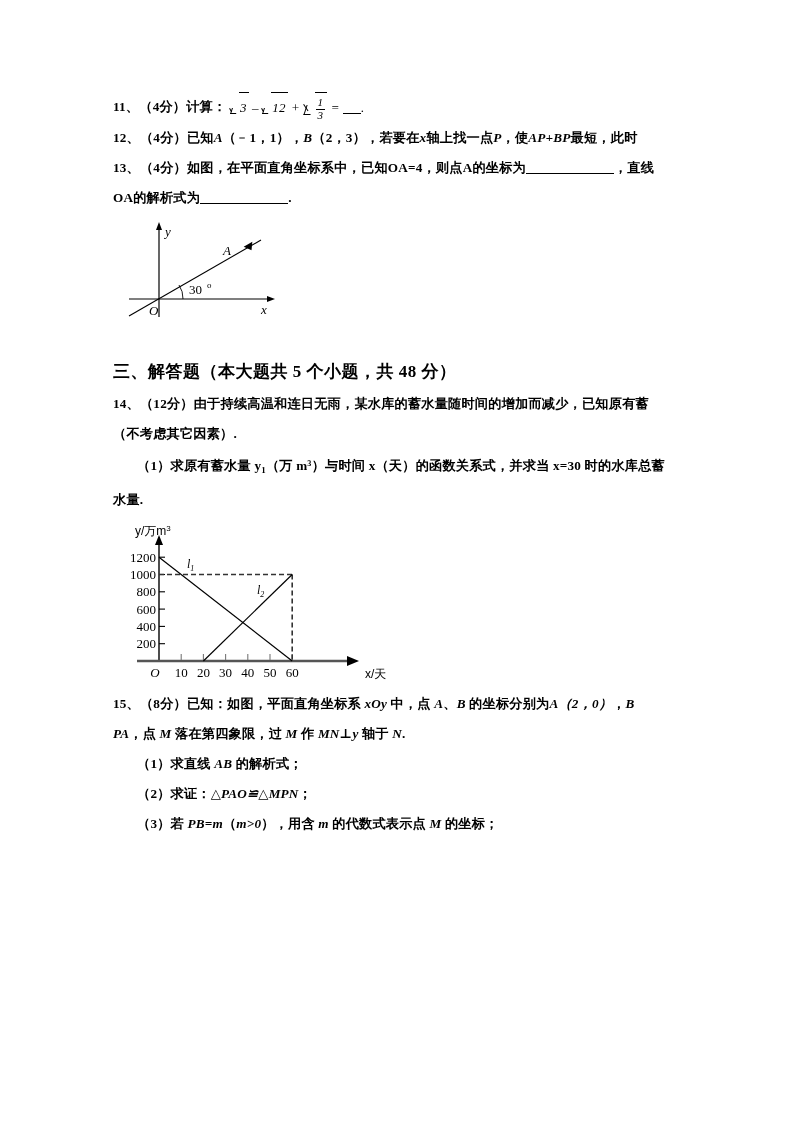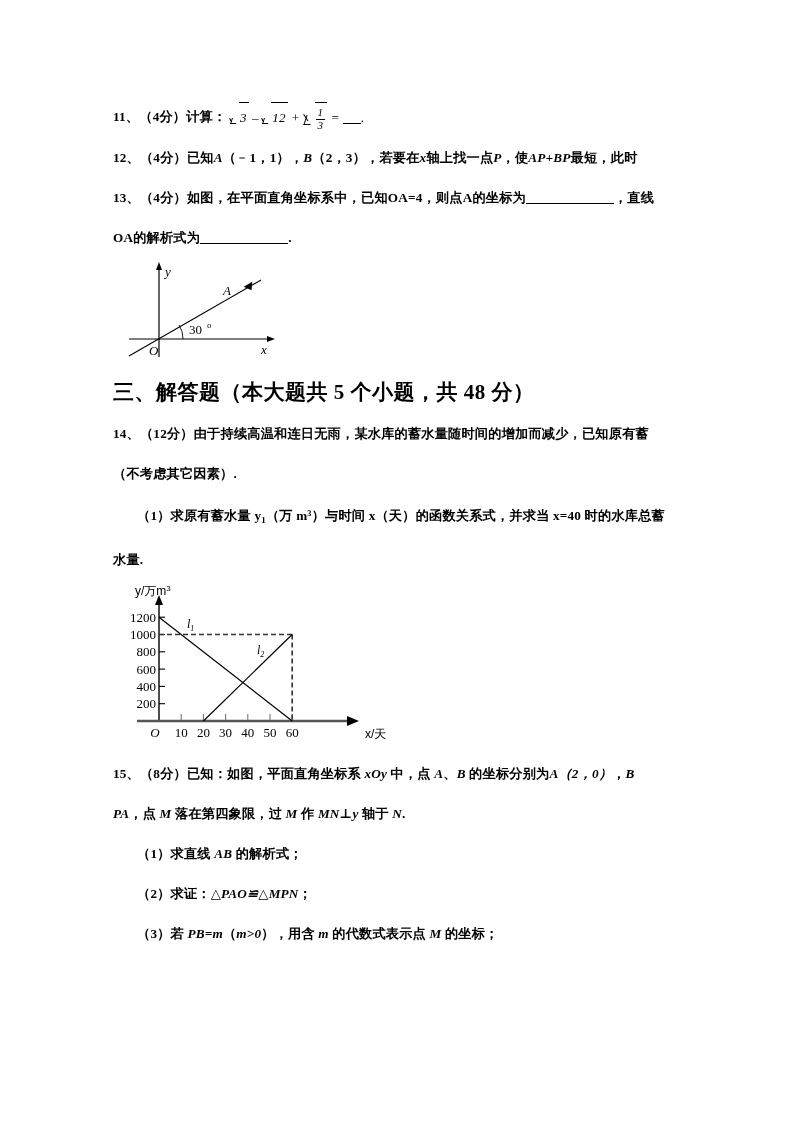--- a/index.html
+++ b/index.html
@@ -29,21 +29,20 @@
     width: 570px;
   }
 
   
   .q-line {
     font-size: 13.2px;
     line-height: 30px;
     letter-spacing: 0.2px;
     font-weight: bold;
     white-space: nowrap;
-    margin-top: 10px;
   }
   .q-para {
     font-size: 13.2px;
     line-height: 30px;
     letter-spacing: 0.2px;
     font-weight: bold;
   }
   .q-num {
     font-weight: bold;
     font-family: "Liberation Serif", serif;
@@ -54,24 +53,25 @@
   .blank-s { display:inline-block; border-bottom:1px solid #000; width:42px; vertical-align:-2px; }
   .blank-m { display:inline-block; border-bottom:1px solid #000; width:88px; vertical-align:-2px; }
   .blank-xs { display:inline-block; border-bottom:1px solid #000; width:18px; vertical-align:-2px; }
 
   .ital { font-style: italic; font-weight: bold; }
   sub { font-size: 0.68em; vertical-align: -0.28em; }
   sup { font-size: 0.62em; vertical-align: 0.5em; }
 
   
   .section-heading {
-    font-size: 21px;
+    font-size: 17px;
     font-weight: bold;
     line-height: 34px;
     letter-spacing: 0.5px;
+    margin-top: 20px;
   }
 
   
   .formula {
     display: inline-block;
     vertical-align: middle;
     font-family: "Liberation Serif", serif;
     font-style: italic;
     font-size: 13px;
     font-weight: normal;
@@ -178,21 +178,21 @@
     </div>
 
     <div class="section-heading">三、解答题（本大题共 5 个小题，共 48 分）</div>
 
     <div class="q-para">
       <div class="q-line">
         <span class="q-num">14、</span><span>（12分）</span><span>由于持续高温和连日无雨，某水库的蓄水量随时间的增加而减少，已知原有蓄</span>
       </div>
       <div class="q-line">（不考虑其它因素）.</div>
       <div class="q-line indent">
-        <span>（1）求原有蓄水量 y</span><sub>1</sub><span>（万 m</span><sup>3</sup><span>）与时间 x（天）的函数关系式，并求当 x=40 时的水库总蓄</span>
+        <span>（1）求原有蓄水量 y</span><sub>1</sub><span>（万 m</span><sup>3</sup><span>）与时间 x（天）的函数关系式，并求当 x=30 时的水库总蓄</span>
       </div>
       <div class="q-line">水量.</div>
     </div>
 
     <div class="fig14">
       <svg width="300" height="168" viewBox="0 0 300 168">
 
         <line x1="44" y1="140" x2="44" y2="22" stroke="#000" stroke-width="1.4"></line>
         <polygon points="44,14 40,24 48,24" fill="#000"></polygon>
 

